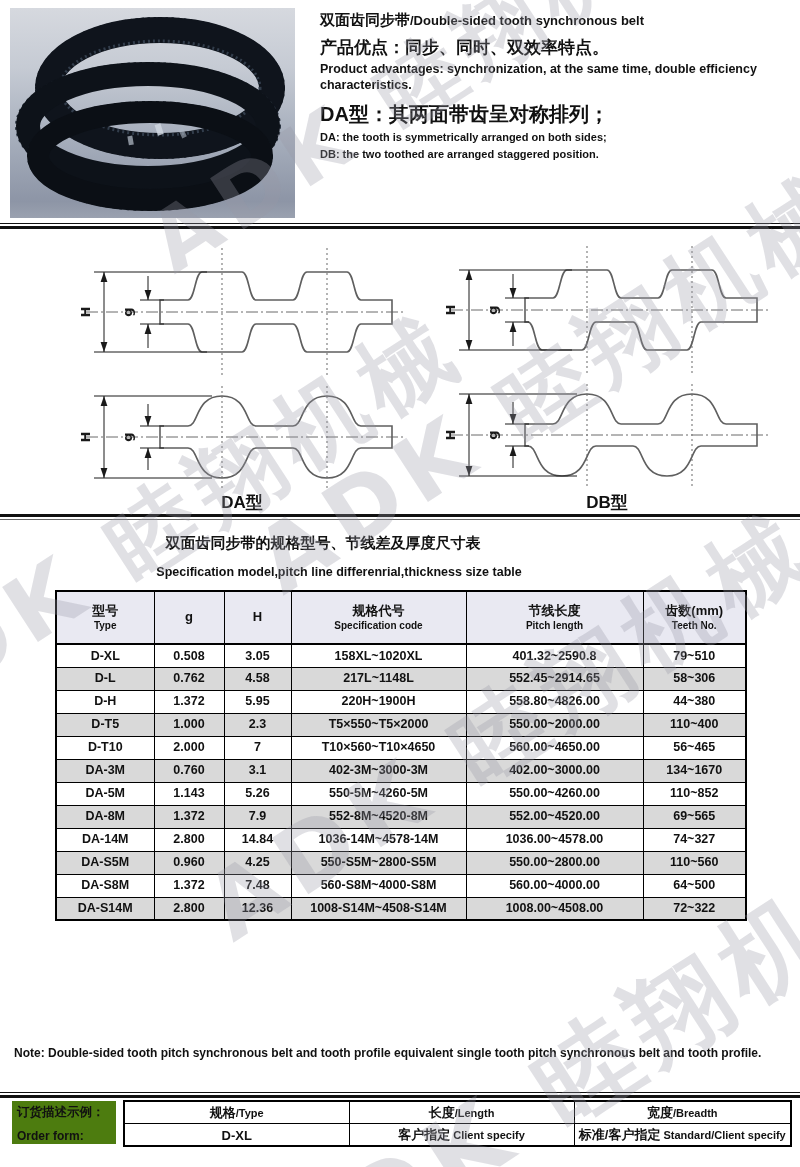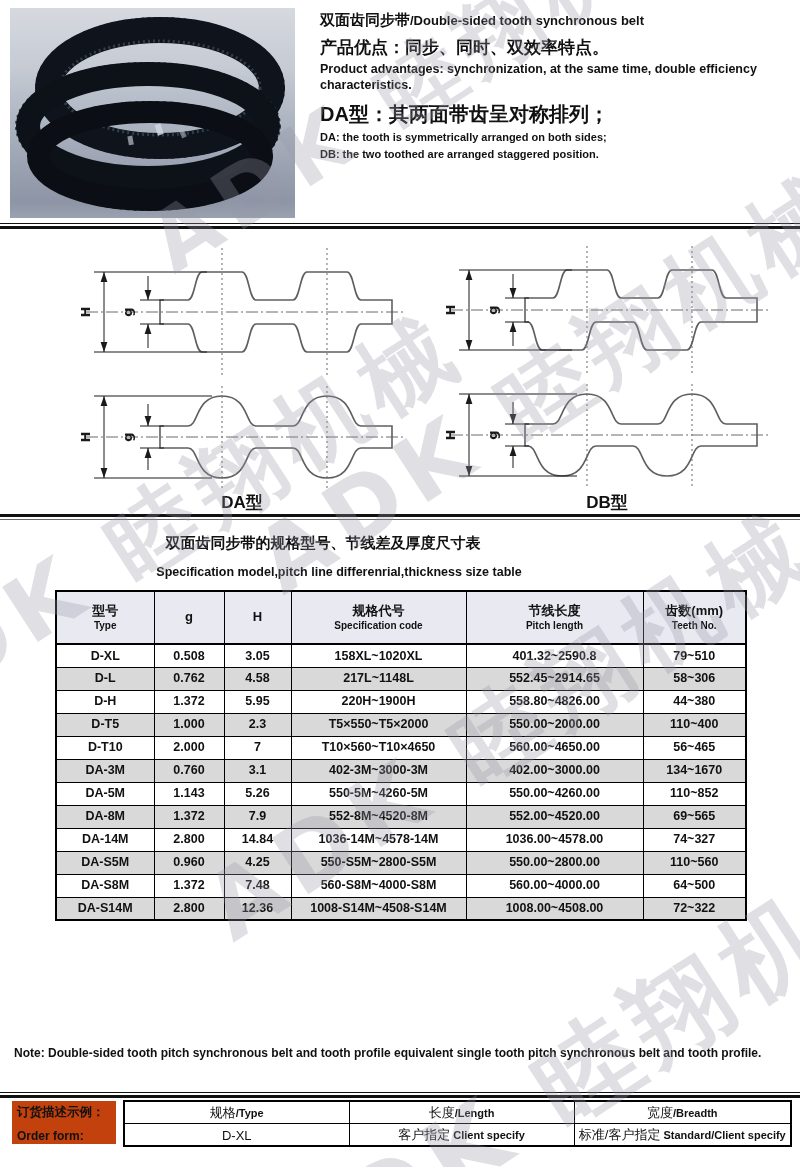--- a/index.html
+++ b/index.html
@@ -45,29 +45,29 @@
   table.spec tbody tr{height:23px;}
   table.spec tbody tr:nth-child(even){background:#d9d9d9;}
   table.spec tbody td{font-size:12.5px;font-weight:bold;}
   .th-zh{display:block;font-size:13px;font-weight:bold;}
   .th-en{display:block;font-size:10px;font-weight:bold;margin-top:1px;}
   
   .note{position:absolute;left:14px;top:1040px;width:780px;}
   .note .zh{font-size:15px;font-weight:bold;}
   .note .en{font-size:12px;font-weight:bold;margin-top:6px;}
   
-  .of-label{position:absolute;left:12px;top:1101px;width:104px;height:43px;background:#c2410c;
+  .of-label{position:absolute;left:12px;top:1101px;width:104px;height:43px;background:#4d7c0f;
             padding:3px 0 0 5px;box-sizing:border-box;}
   .of-label .zh{font-size:12.5px;font-weight:bold;}
   .of-label .en{font-size:12px;font-weight:bold;margin-top:8px;}
   table.order{position:absolute;left:123px;top:1100px;width:667px;border-collapse:collapse;
               table-layout:fixed;border:2px solid #000;}
   table.order th,table.order td{border:1px solid #000;text-align:center;vertical-align:middle;
               padding:0;height:21px;background:#fff;}
-  .o-zh{font-size:13px;font-weight:normal;}
+  .o-zh{font-size:13px;font-weight:bold;}
   .o-en{font-size:11px;font-weight:bold;}
 </style>
 </head>
 <body>
 
 <div class="page">
 
   <div class="wm" style="left:190px;top:185px;font-size:84px;">ADK 睦翔机械</div>
   <div class="wm" style="left:300px;top:500px;font-size:90px;">ADK 睦翔机械</div>
   <div class="wm" style="left:-90px;top:640px;font-size:90px;">ADK 睦翔机械</div>

